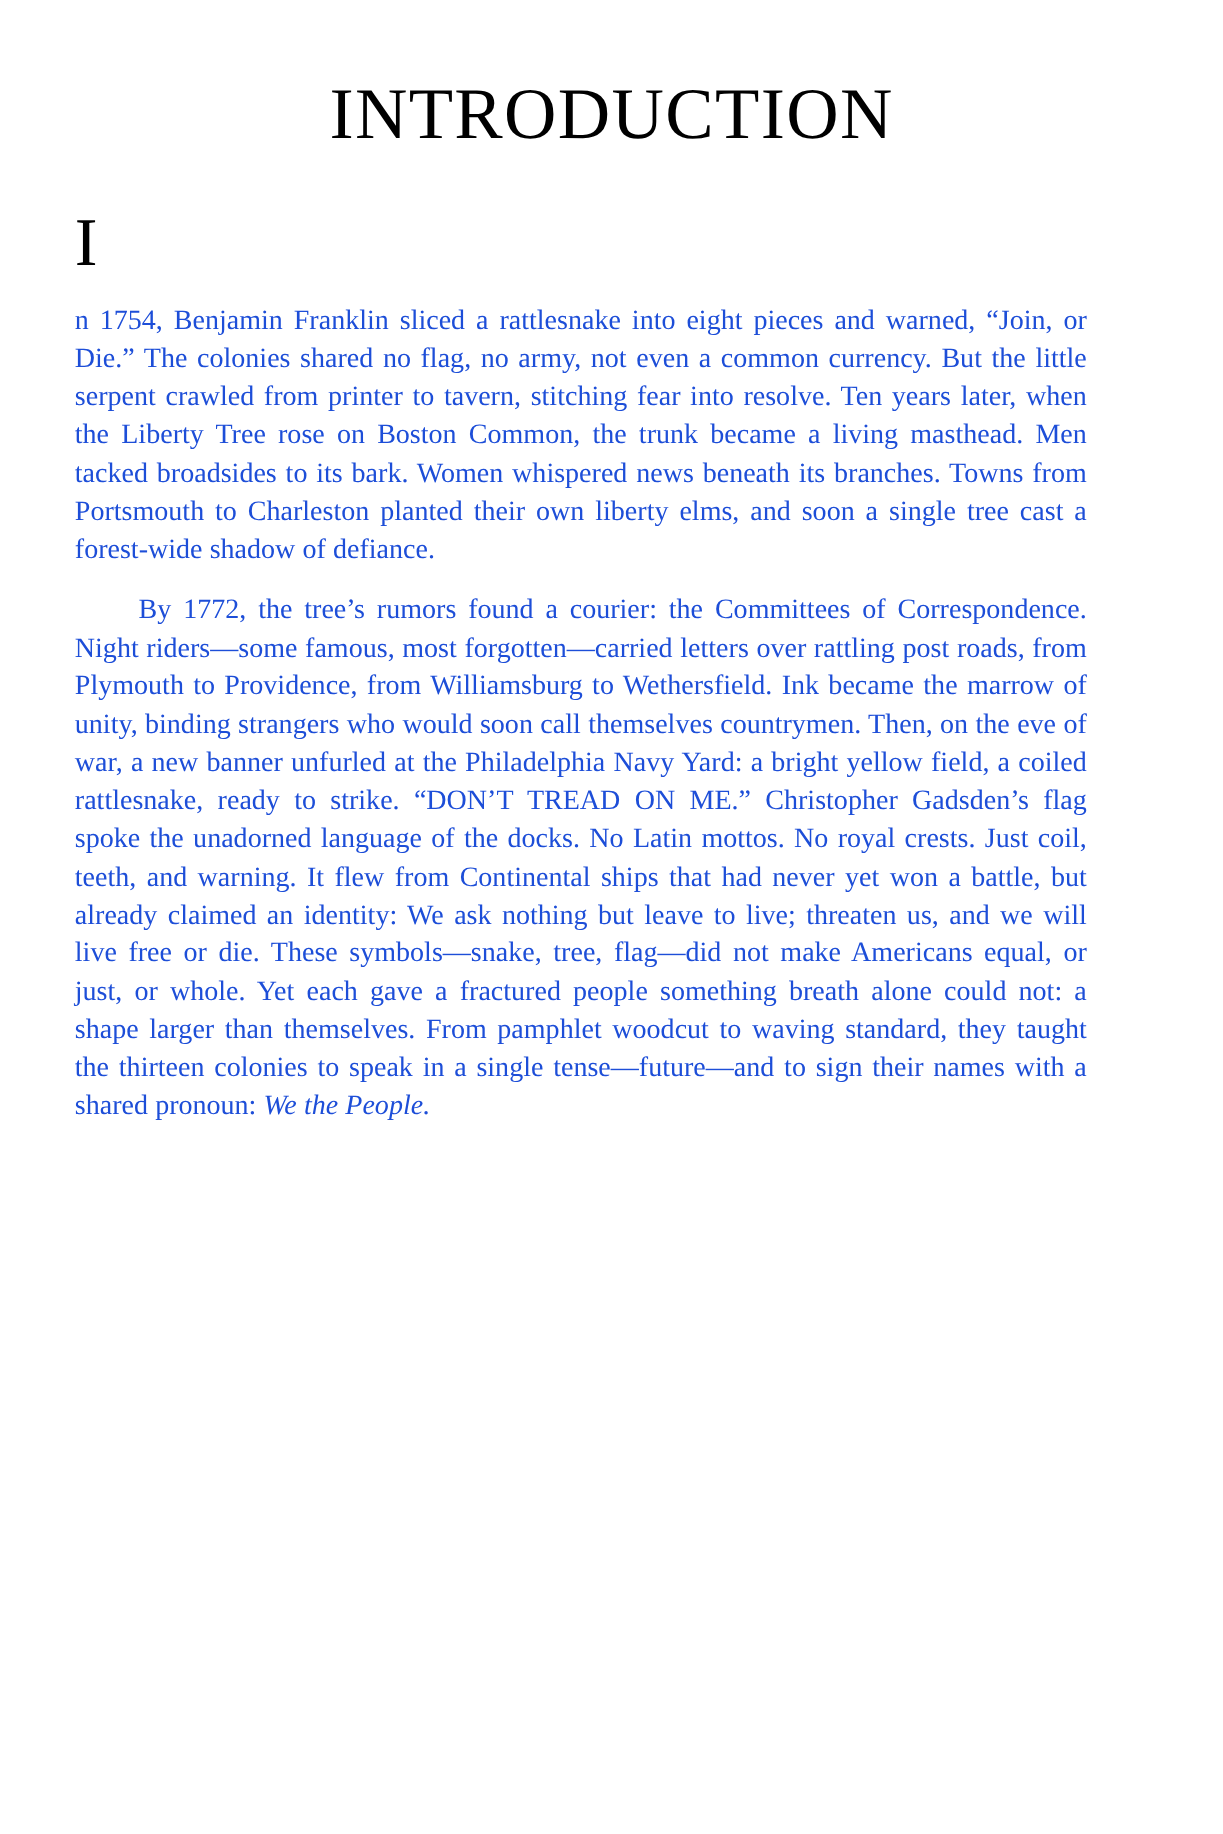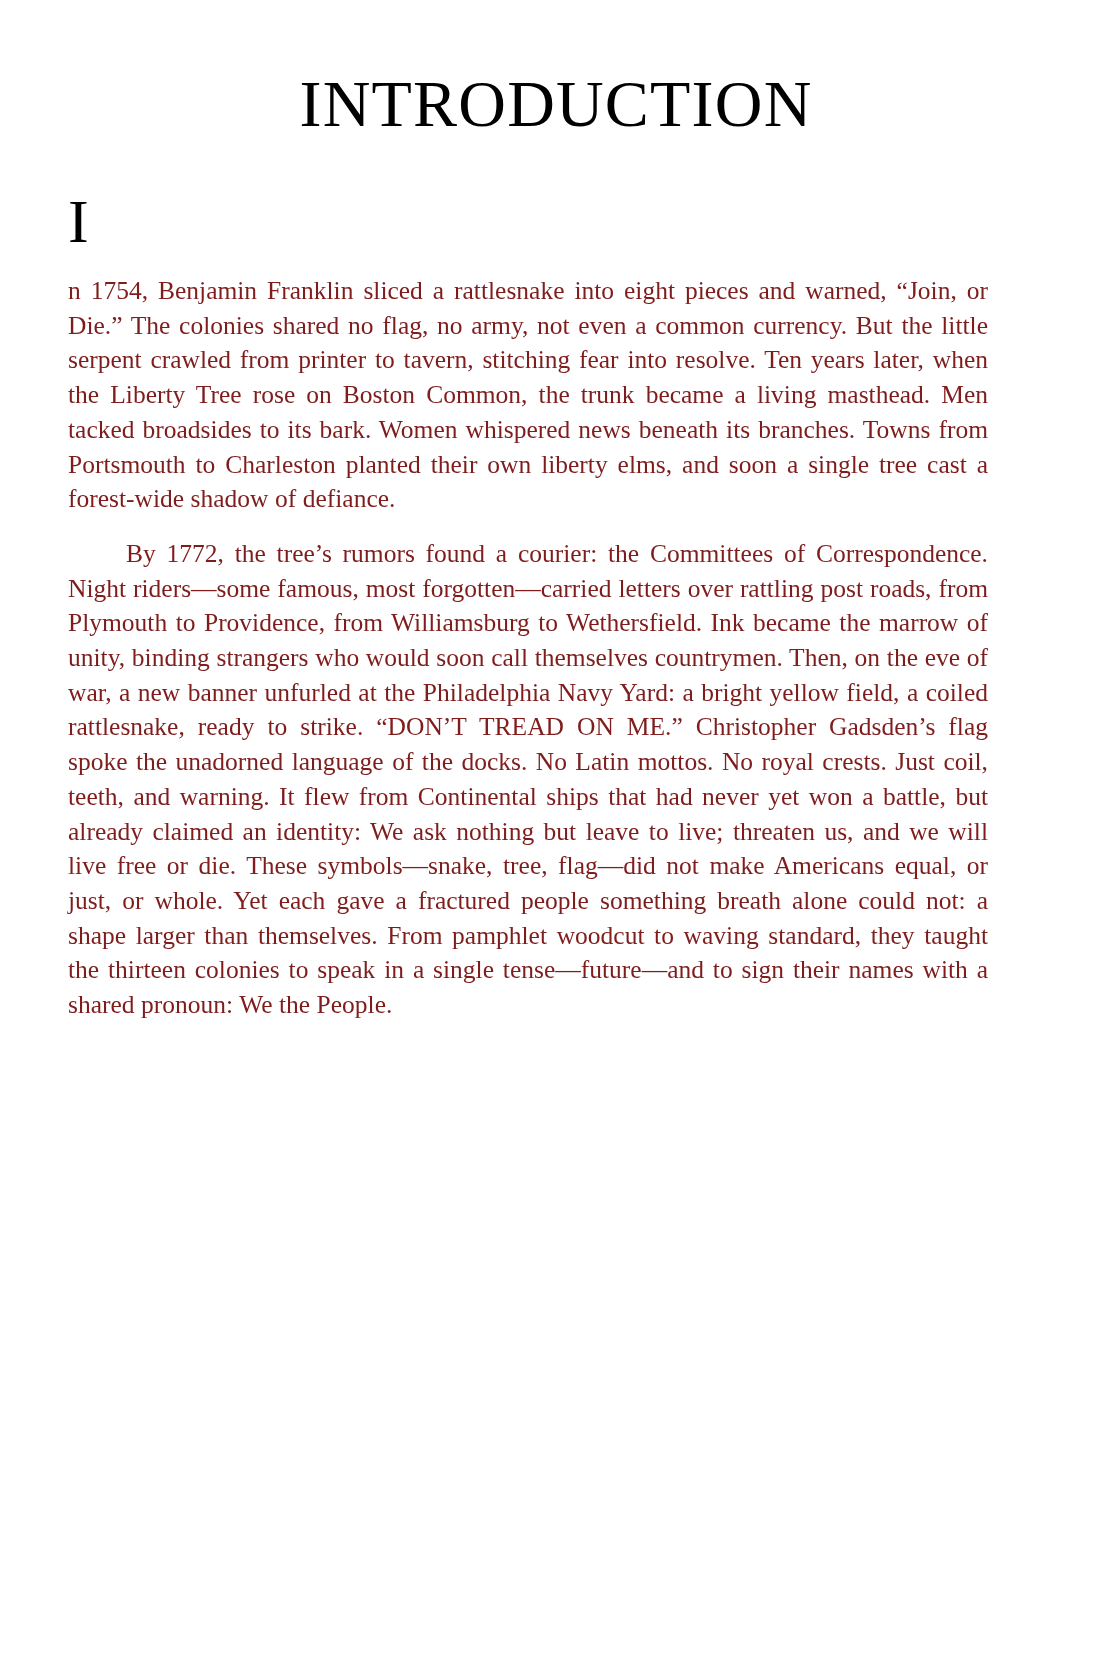--- a/index.html
+++ b/index.html
@@ -45,33 +45,34 @@
     font-weight: 400;
     color: #000000;
     letter-spacing: 0px;
   }
   p.body-par {
     margin: 0;
     font-size: 25.5px;
     line-height: 34.7px;
     text-align: justify;
     text-justify: inter-word;
-    color: #7f1d1d;
+    color: #1d4ed8;
     hyphens: none;
     -webkit-hyphens: none;
     word-spacing: 0.1px;
   }
   p.first-par {
     text-indent: 0;
   }
   p.indented-par {
     text-indent: 58px;
     margin-top: 20px;
   }
   .italic-phrase {
+    font-style: italic;
   }
 </style>
 </head>
 <body>
 
 <div class="page">
 
   <h1 class="chapter-title">INTRODUCTION</h1>
 
   <div class="body-block">

